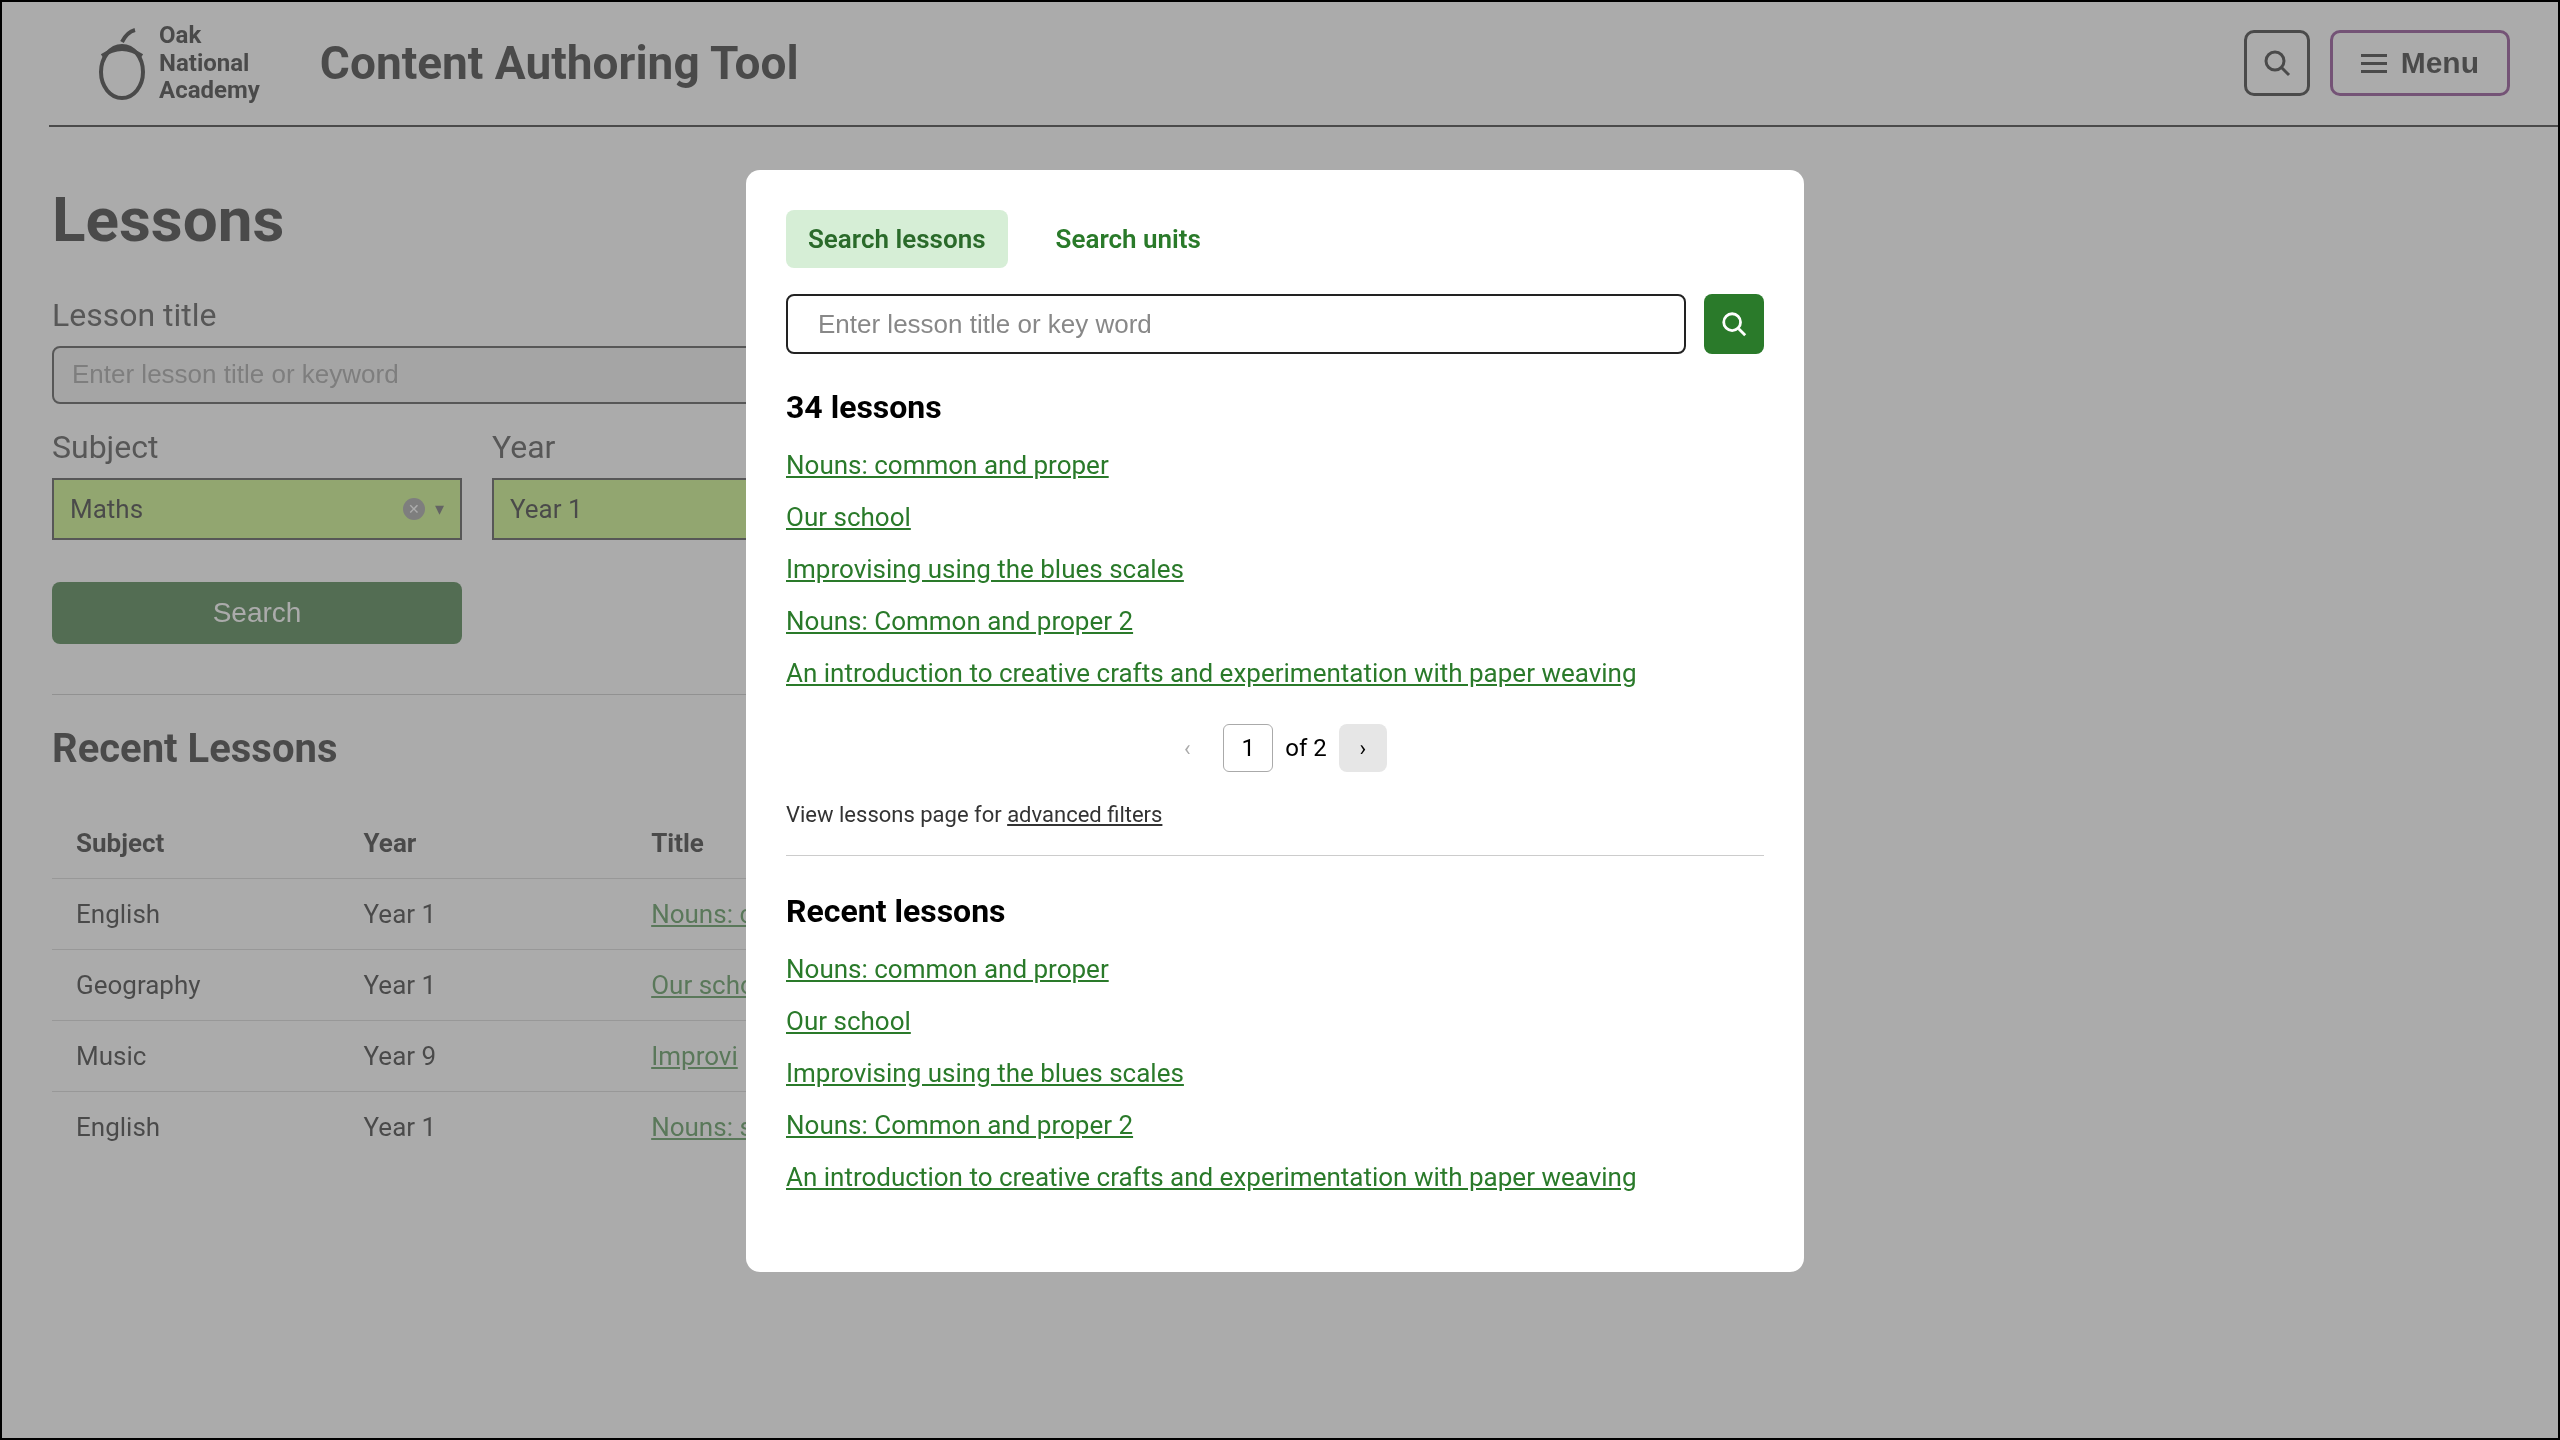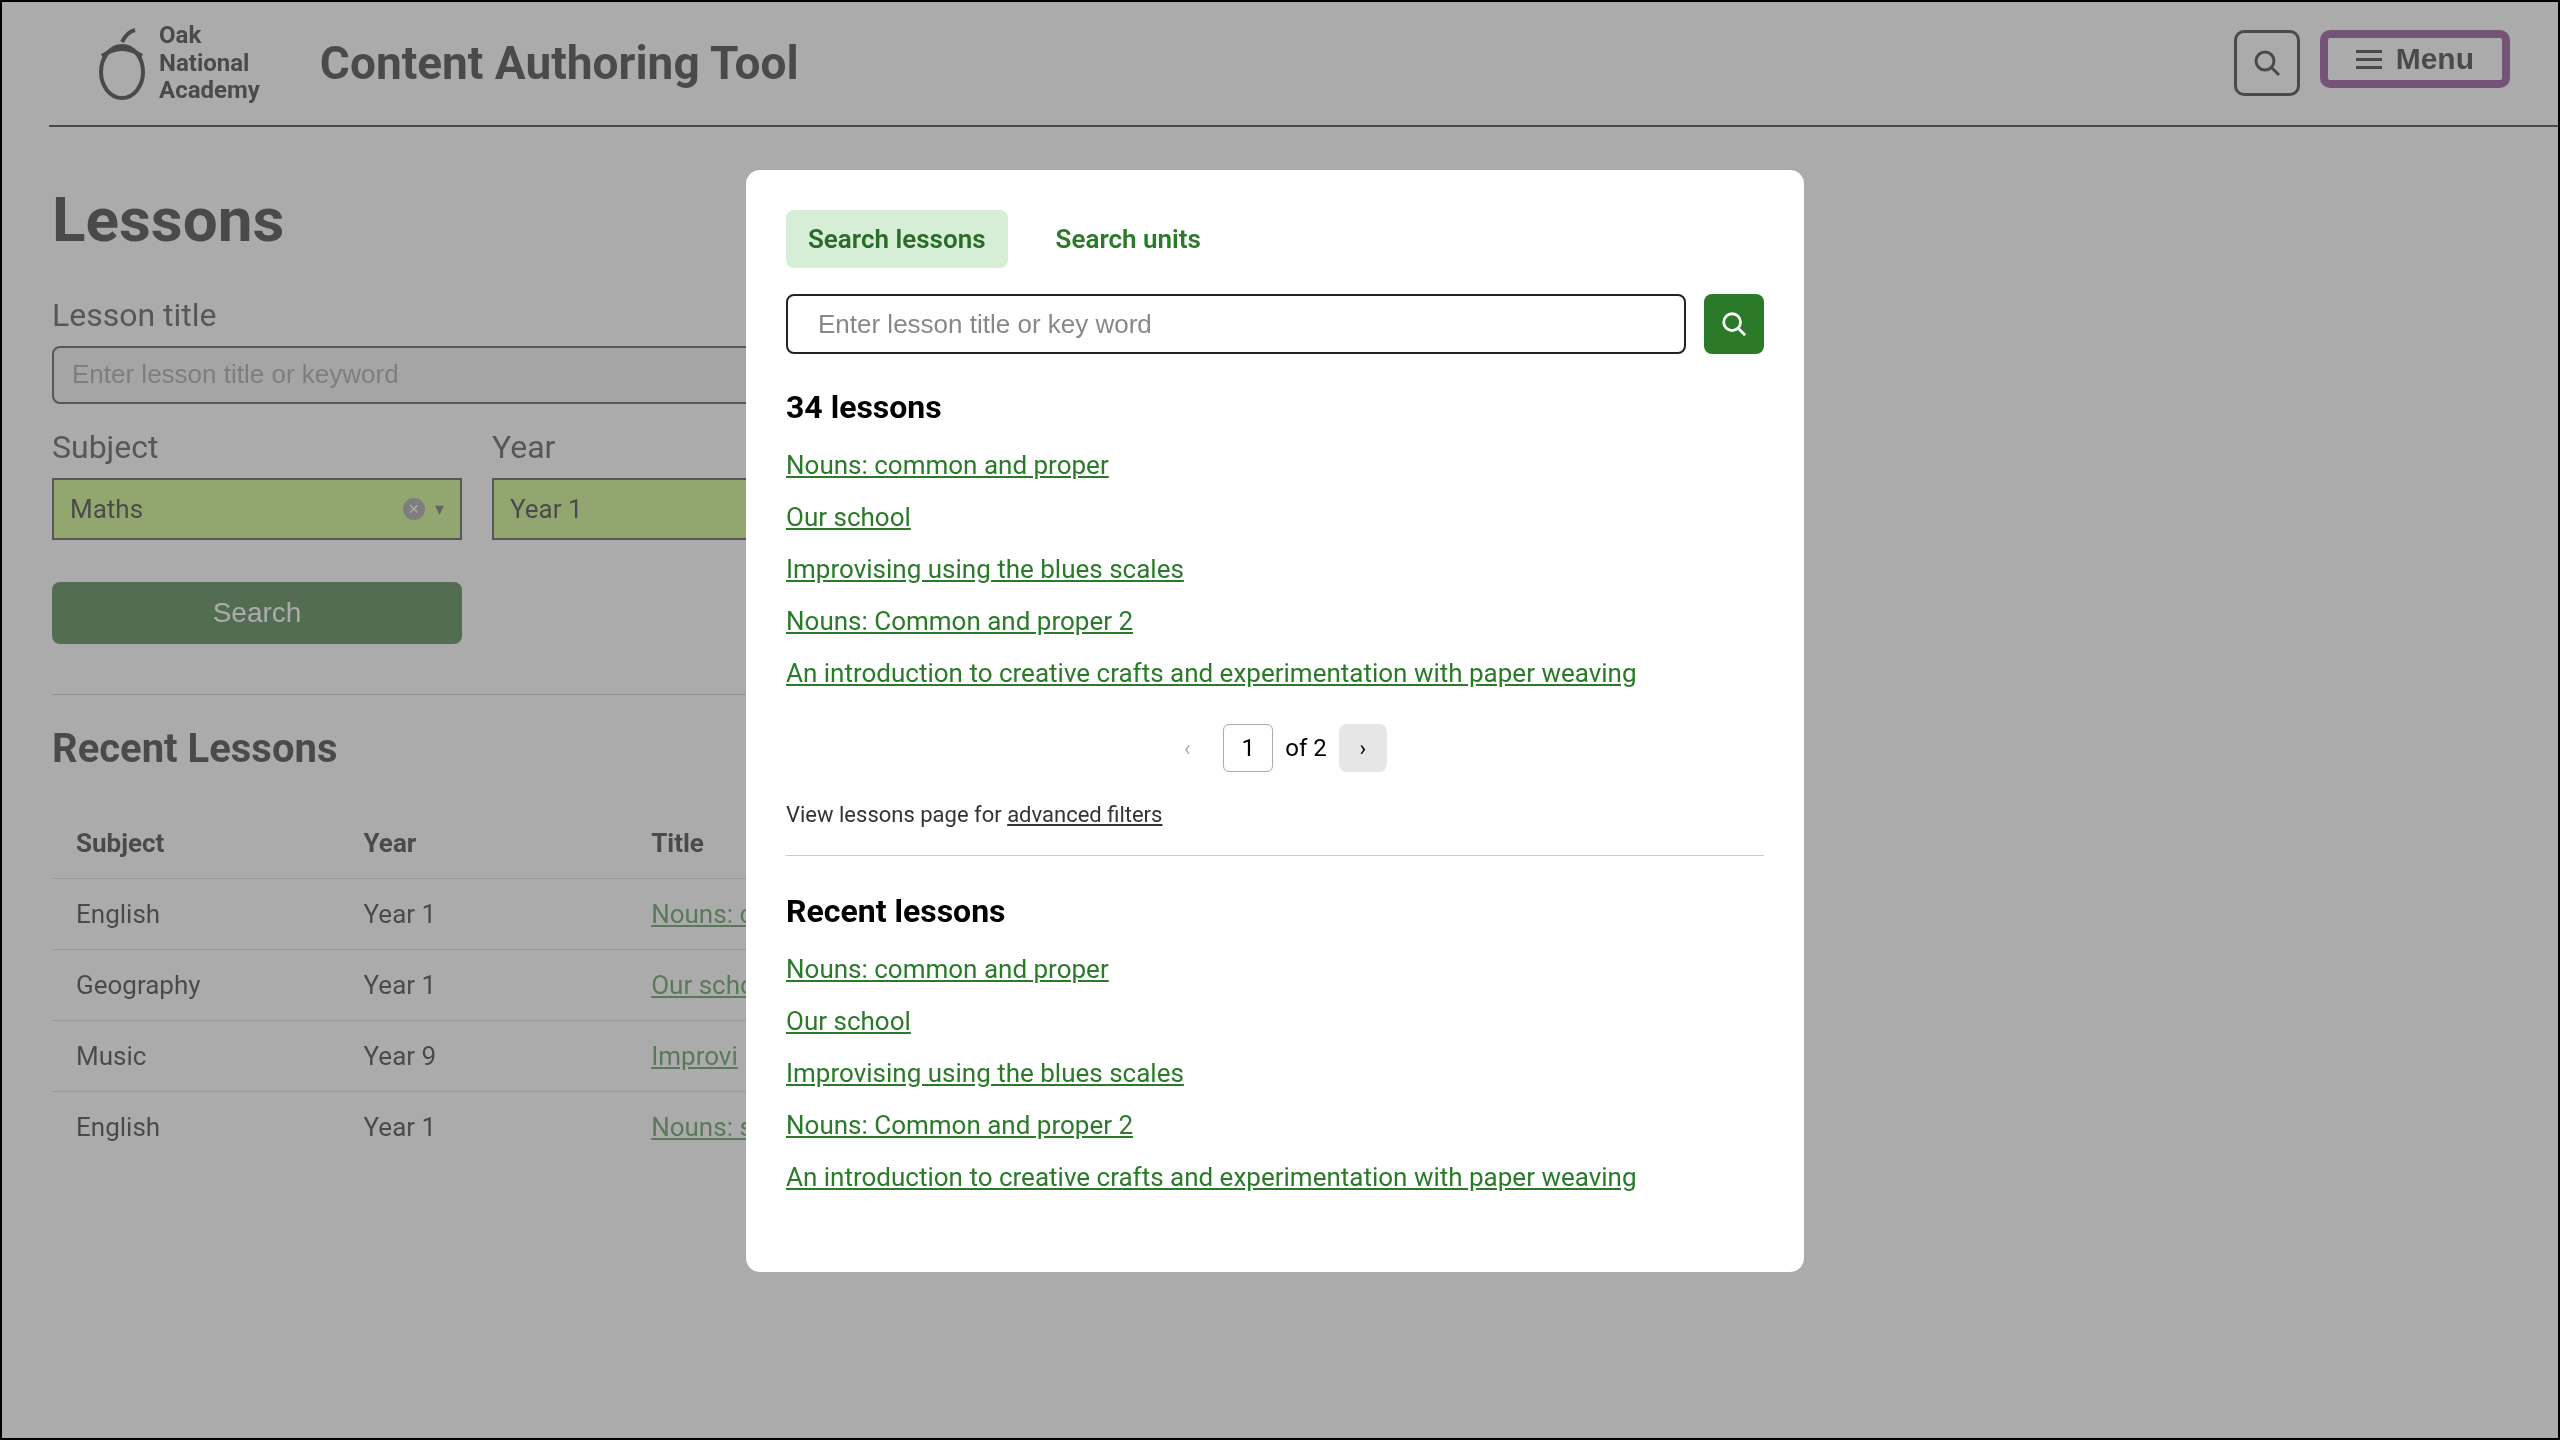--- a/index.html
+++ b/index.html
@@ -35,22 +35,22 @@
 .header-right { display: flex; gap: 20px; }
 .icon-btn {
   width: 66px; height: 66px;
   border: 3px solid #000;
   border-radius: 10px;
   background: #fff;
   display: flex; align-items: center; justify-content: center;
   cursor: pointer;
 }
 .menu-btn {
-  height: 58px; padding: 0 28px;
-  border: 8px solid #701a75;
+  height: 66px; padding: 0 28px;
+  border: 3px solid #701a75;
   border-radius: 10px;
   background: #fff;
   display: flex; align-items: center; gap: 14px;
   font-size: 30px; font-weight: 600;
   cursor: pointer;
 }
 .hamburger { display: flex; flex-direction: column; gap: 5px; }
 .hamburger span { width: 26px; height: 3px; background: #000; }
 
 .main {

